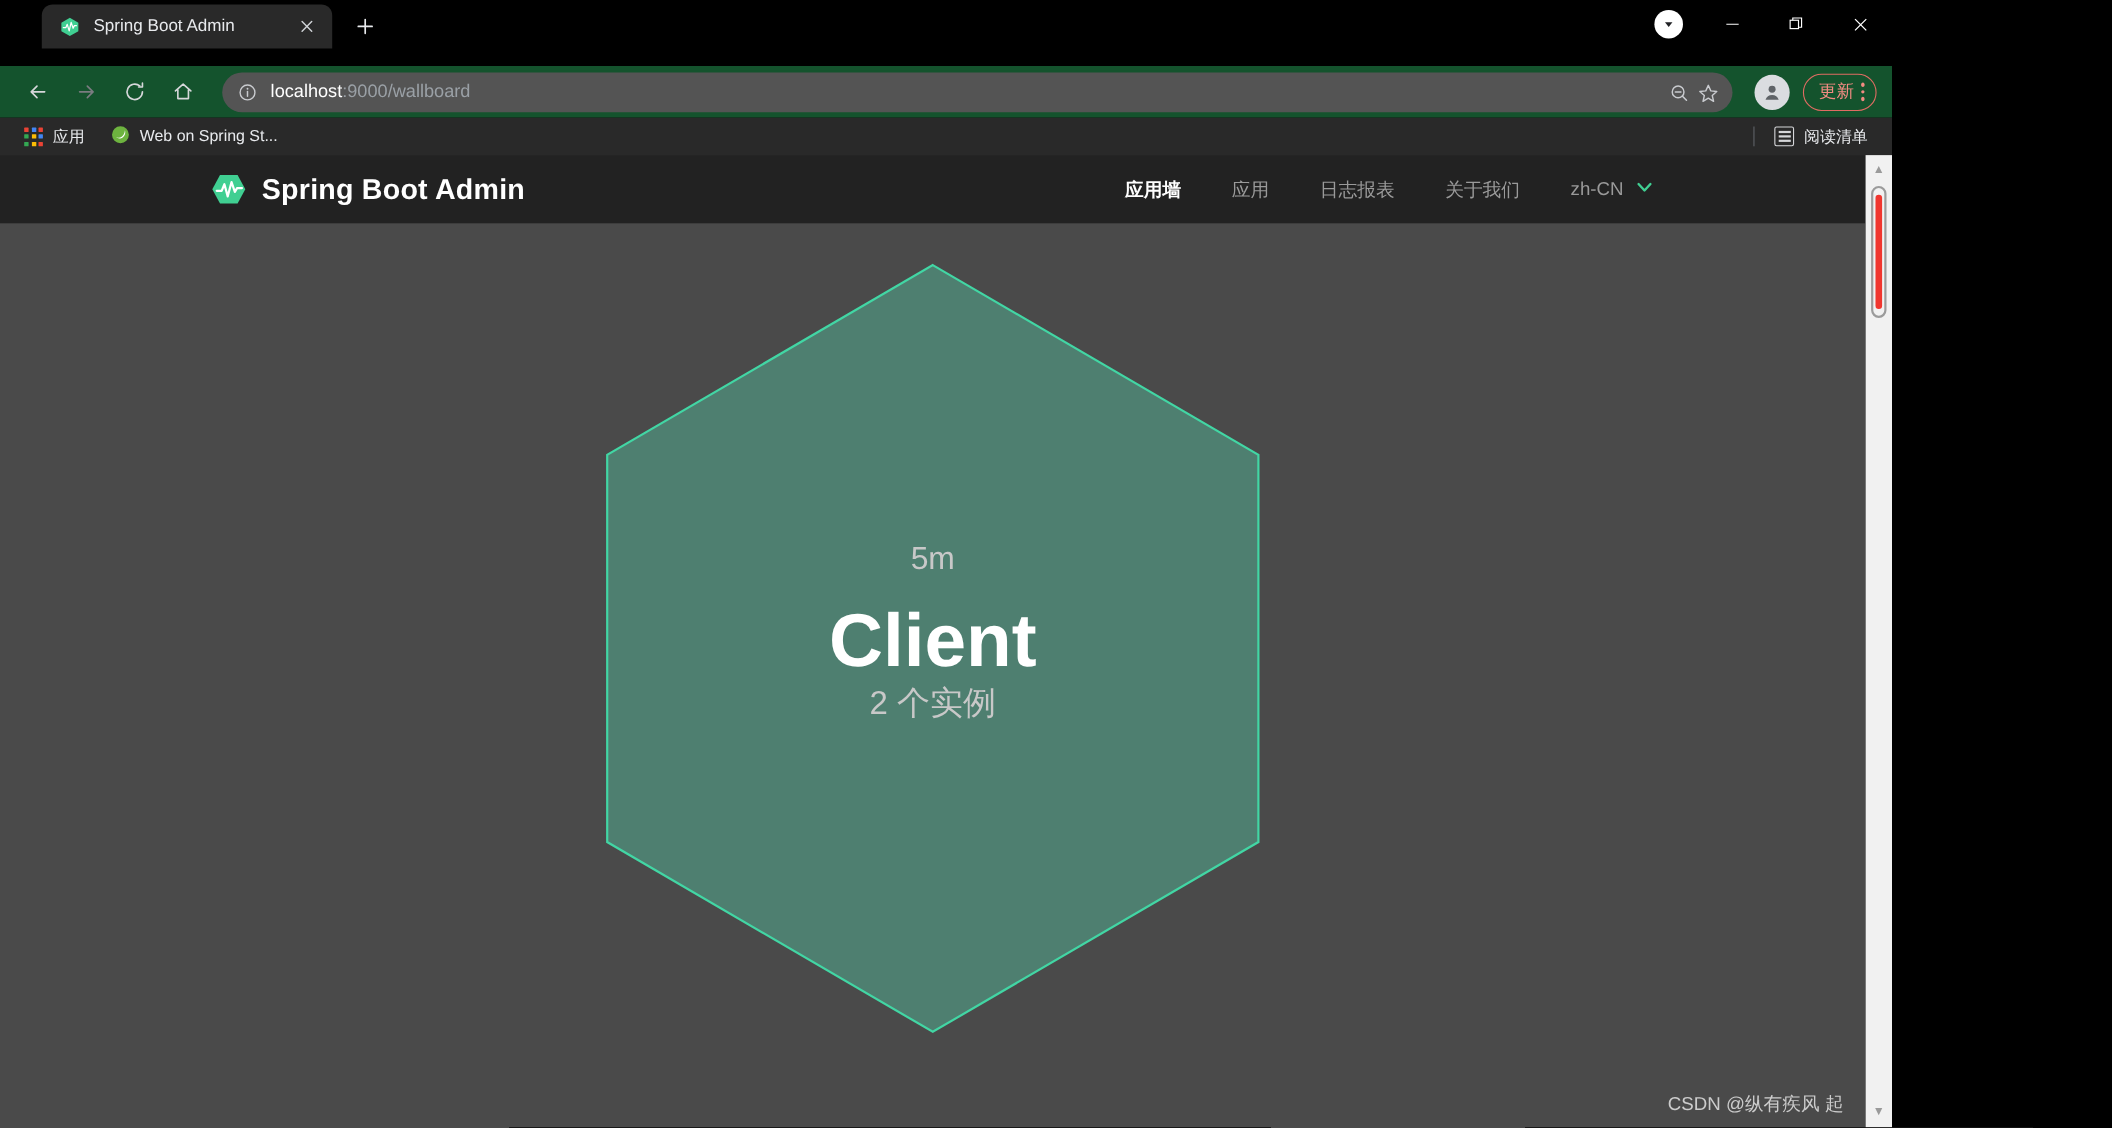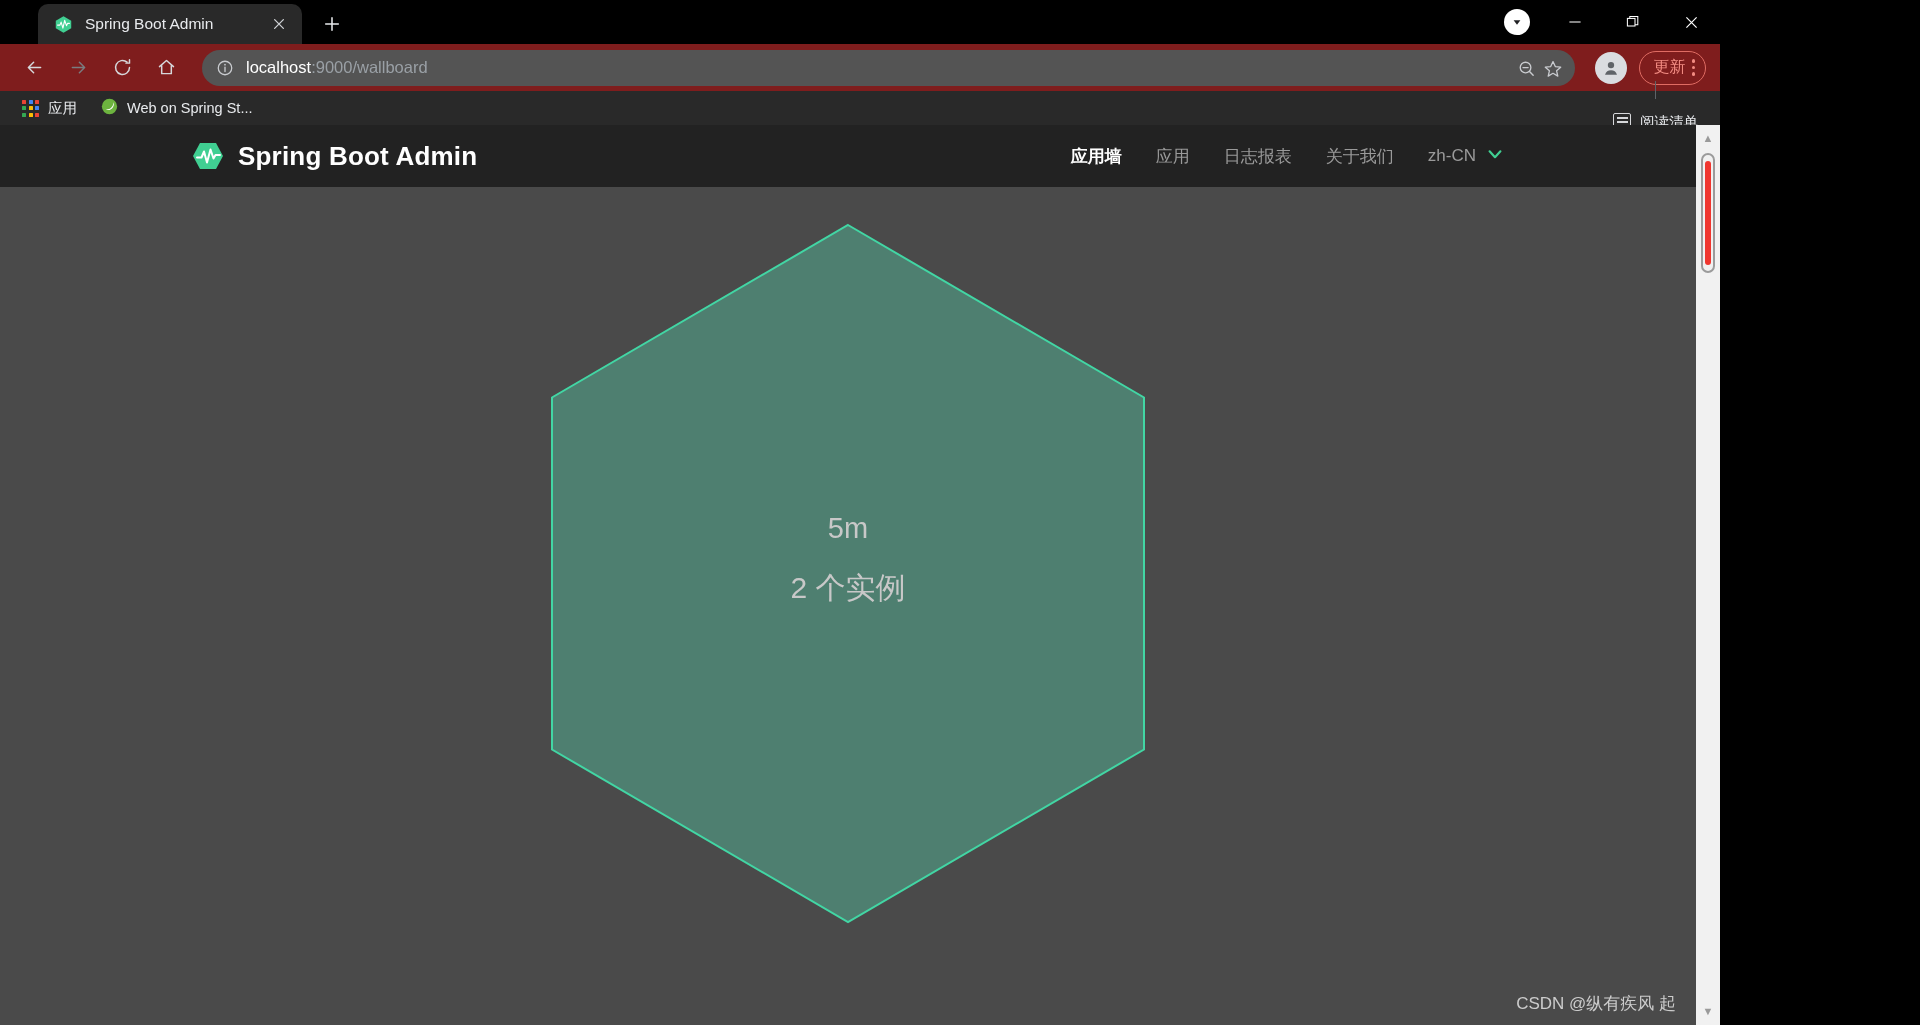--- a/index.html
+++ b/index.html
@@ -47,22 +47,22 @@
     width: 58px; height: 44px; display: flex; align-items: center; justify-content: center;
     color: #ffffff;
   }
   .dl-badge {
     width: 26px; height: 26px; border-radius: 50%; background: #ffffff;
     display: flex; align-items: center; justify-content: center;
   }
 
   
   .toolbar {
-    height: 47px; background: #7f1d1d; display: flex; align-items: center;
-    padding: 0 14px; gap: 4px; flex: 0 0 47px;
+    height: 47px; background: #14532d; display: flex; align-items: center;
+    padding: 0 14px; gap: 4px; flex: 0 0 47px; margin-top: 16px;
   }
   .nav-btn {
     width: 40px; height: 40px; border-radius: 50%;
     display: flex; align-items: center; justify-content: center; color: #d6d7da;
   }
   .nav-btn.disabled { color: #7a7c80; }
   .omnibox {
     flex: 1; height: 36px; margin: 0 10px 0 12px; background: #545454;
     border-radius: 18px; display: flex; align-items: center; padding: 0 14px; gap: 12px;
     min-width: 0;
@@ -88,42 +88,42 @@
   .bookmarks {
     height: 34px; background: #292929; display: flex; align-items: center;
     padding: 0 14px; gap: 8px; flex: 0 0 34px;
   }
   .bm-item {
     display: flex; align-items: center; gap: 9px; padding: 4px 8px; border-radius: 4px;
     color: #e8eaed; font-size: 14.5px; white-space: nowrap;
   }
   .apps-grid { display: grid; grid-template-columns: repeat(3, 4px); gap: 2.5px; }
   .apps-grid i { width: 4px; height: 4px; display: block; border-radius: 0.5px; }
-  .bm-right { margin-left: auto; display: flex; align-items: center; gap: 10px; flex-direction: column; }
+  .bm-right { margin-left: auto; display: flex; align-items: center; gap: 10px; }
   .bm-sep { width: 1px; height: 18px; background: #5f6368; }
   .readlist-icon {
     width: 18px; height: 18px; border: 1.6px solid #d6d7da; border-radius: 2px;
     display: flex; flex-direction: column; justify-content: center; gap: 2.4px; padding: 0 2.5px;
   }
   .readlist-icon i { display: block; height: 1.6px; background: #d6d7da; width: 100%; }
 
   
   .viewport { flex: 1; position: relative; display: flex; overflow: hidden; }
   .page { flex: 1; background: #4a4a4a; position: relative; overflow: hidden; }
 
   .sba-header {
     height: 62px; background: #222222; display: flex; align-items: center;
     padding: 0 0 0 0; position: relative;
   }
   .sba-brand {
     display: flex; align-items: center; gap: 14px; margin-left: 192px;
   }
   .sba-logo { width: 32px; height: 32px; flex: 0 0 32px; }
   .sba-title { color: #ffffff; font-size: 26px; font-weight: 700; letter-spacing: .2px; }
-  .sba-nav { margin-left: auto; margin-right: 192px; display: flex; align-items: center; gap: 34px; }
+  .sba-nav { margin-left: auto; margin-right: 192px; display: flex; align-items: center; gap: 46px; }
   .sba-nav a { color: #9a9a9a; font-size: 17px; text-decoration: none; white-space: nowrap; }
   .sba-nav a.active { color: #ffffff; font-weight: 700; }
   .sba-lang { display: flex; align-items: center; gap: 10px; color: #9a9a9a; font-size: 17px; justify-content: center; }
 
   .wallboard {
     height: calc(100% - 62px); display: flex; align-items: flex-start;
     justify-content: center; padding-top: 34px;
   }
   .hex-wrap { position: relative; width: 610px; height: 705px; }
   .hex-svg { display: block; width: 610px; height: 705px; }
@@ -342,20 +342,21 @@
         </div>
       </div>
 
       <div class="wallboard">
         <div class="hex-wrap">
           <svg class="hex-svg" viewBox="0 0 610 705" aria-hidden="true">
             <polygon points="305,4 601,176.5 601,528.5 305,701 9,528.5 9,176.5" fill="#4e7f70" stroke="#42d6a4" stroke-width="2"></polygon>
           </svg>
           <div class="hex-content">
             <div class="hex-uptime">5m</div>
+            <div class="hex-name">Client</div>
             <div class="hex-instances">2 个实例</div>
           </div>
         </div>
       </div>
 
       <div class="watermark">CSDN @纵有疾风 起</div>
     </div>
 
     <div class="scrollbar">
       <span class="sb-arrow">▲</span>

